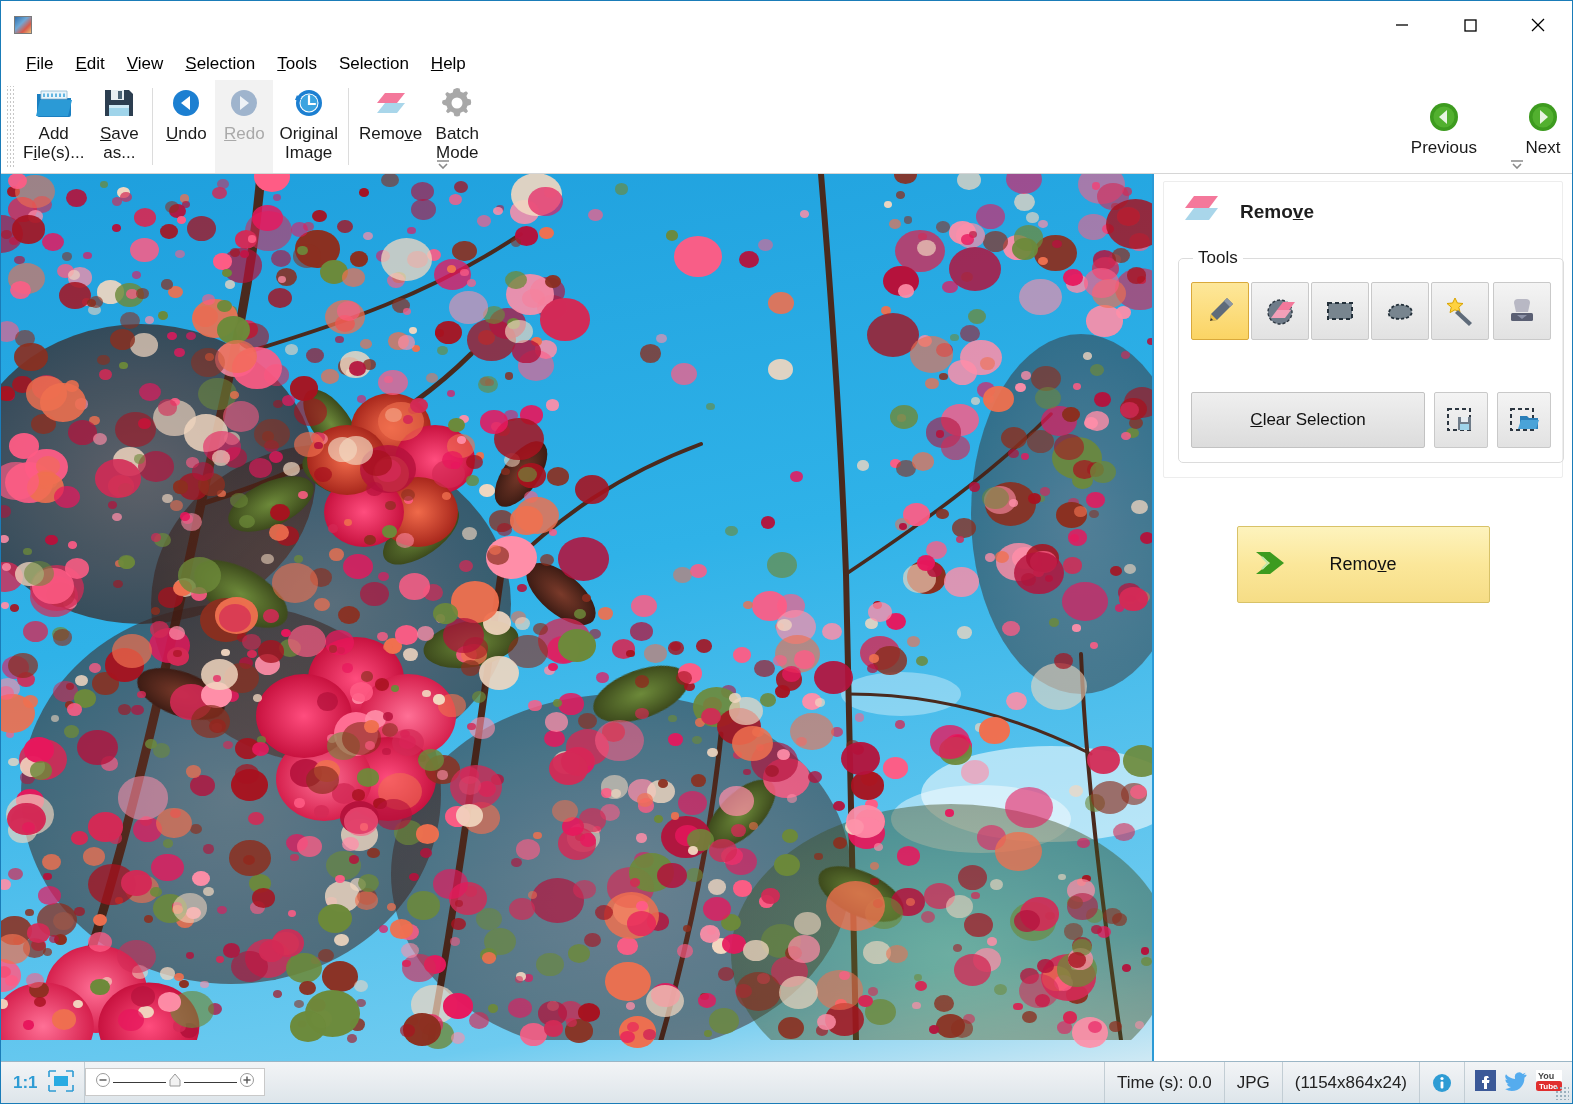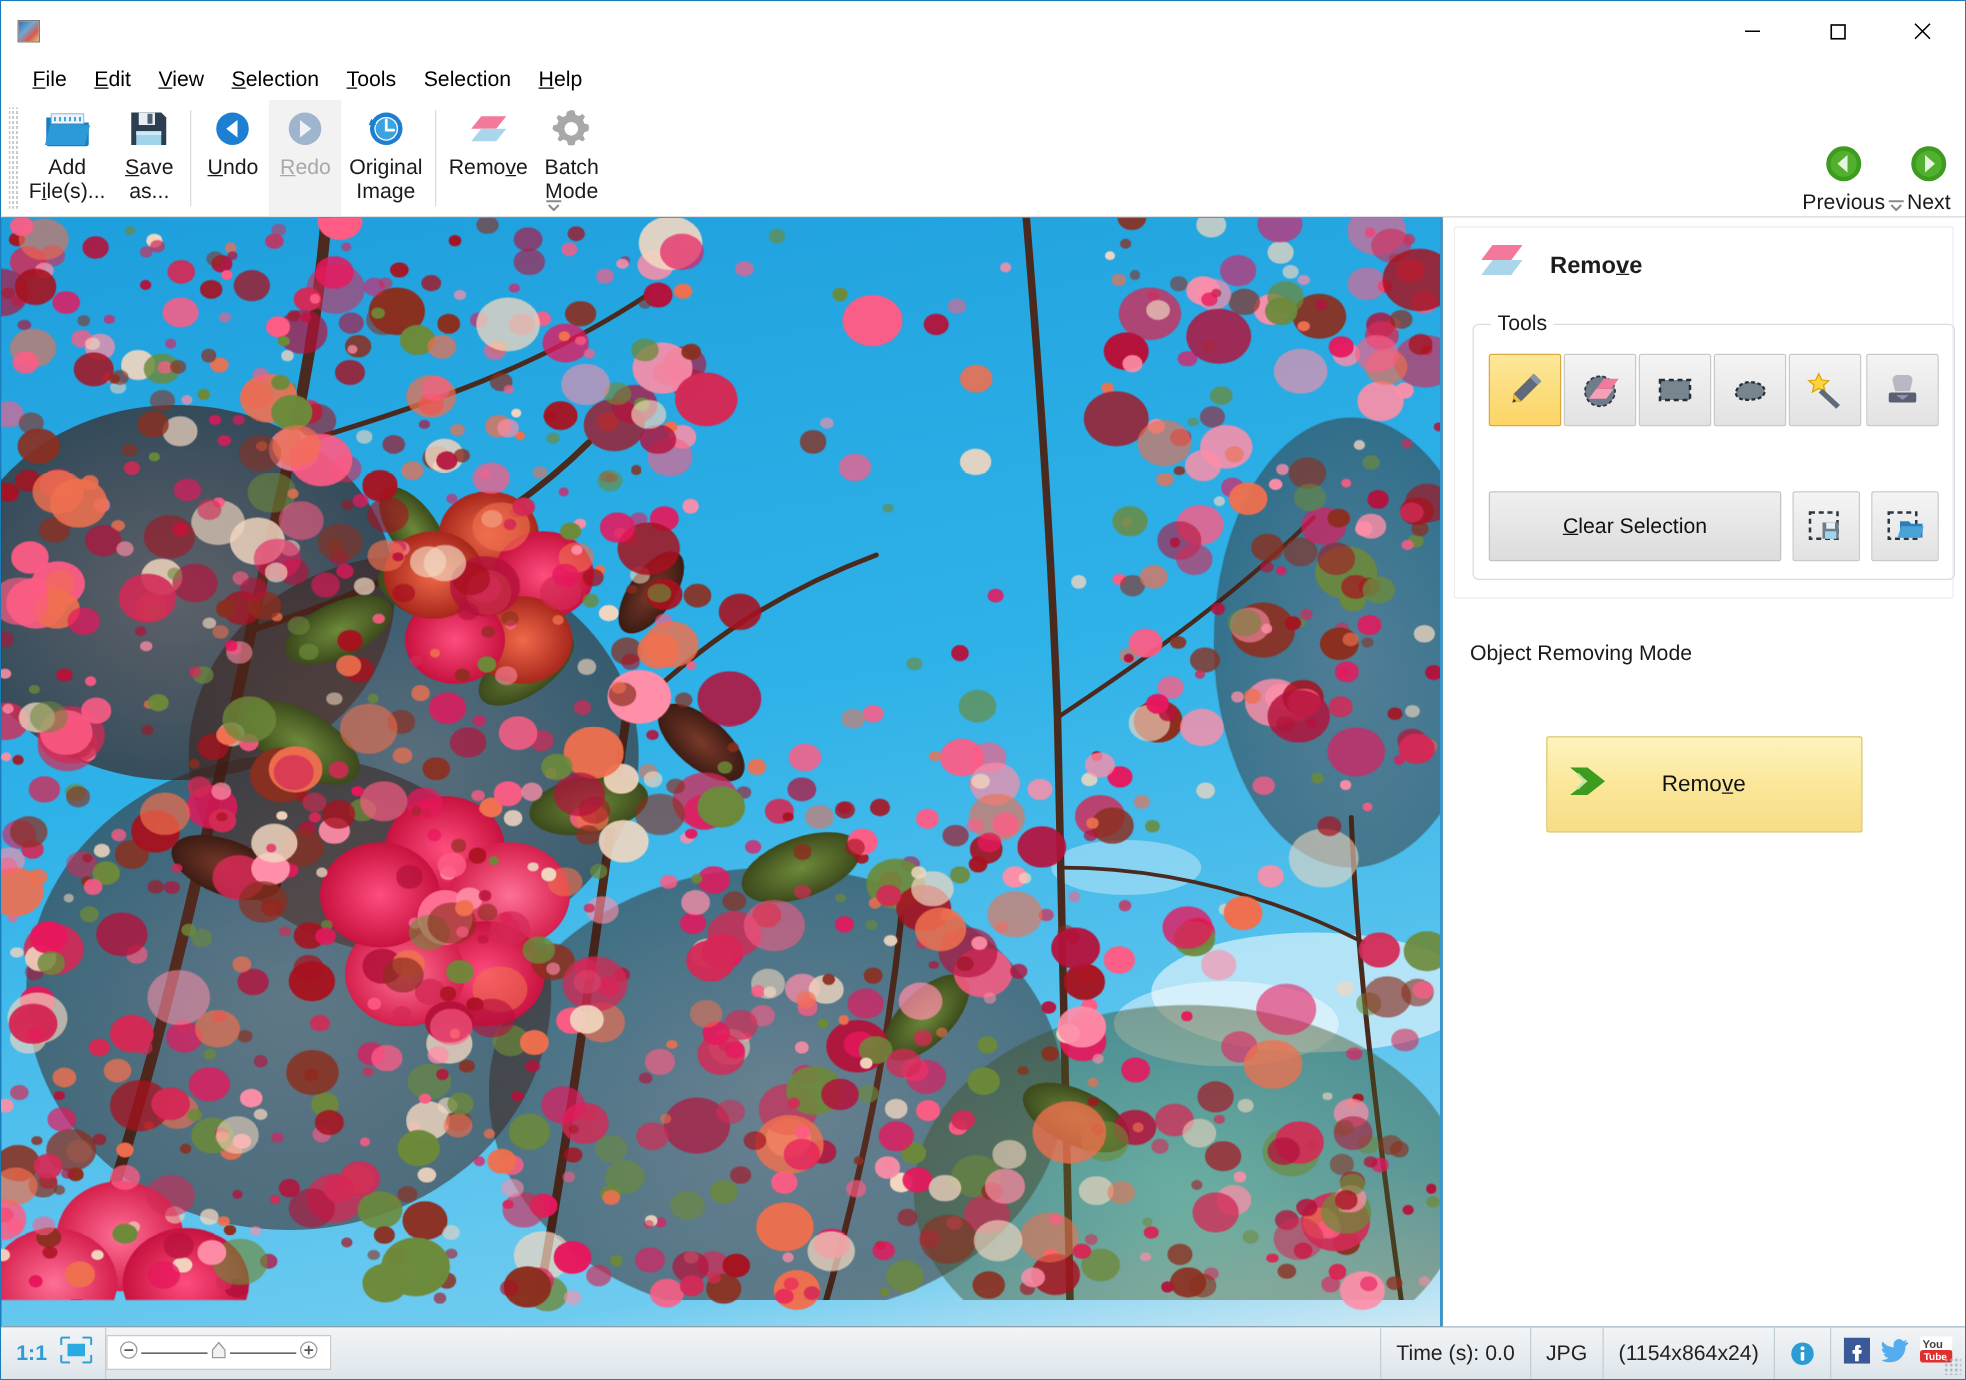--- a/index.html
+++ b/index.html
@@ -67,21 +67,21 @@
     cursor: default;
   }
   .rb-btn.pressedbg { background: #f2f2f2; }
   .rb-ico { height: 38px; display: flex; align-items: center; justify-content: center; }
   .rb-lbl {
     font-size: 17px; color: #1a1a1a; text-align: center; line-height: 19px;
     margin-top: 2px; white-space: pre-line;
   }
   .rb-lbl.dim { color: #a9a9a9; }
   .rb-lbl u { text-decoration: underline; }
-  .ribbon-right { margin-left: auto; display: flex; align-items: flex-end; }
+  .ribbon-right { margin-left: auto; display: flex; align-items: center; gap: 31px; }
   .ribbon-overflow {
     position: absolute; right: 46px; bottom: 2px;
     width: 18px; height: 14px; display: flex; align-items: center; justify-content: center;
   }
   .ribbon-overflow2 {
     position: absolute; left: 433px; bottom: 2px;
     width: 18px; height: 14px; display: flex; align-items: center; justify-content: center;
   }
 
   
@@ -1736,21 +1736,20 @@
               <svg width="30" height="28" viewBox="0 0 30 28">
                 <rect x="2" y="3" width="22" height="21" fill="none" stroke="#2c3640" stroke-width="2" stroke-dasharray="4 3"></rect>
                 <path d="M11 10h7l2 2h9v11H11z" fill="#2b7fb8"></path>
                 <path d="M12 14h18l-3 9H9z" fill="#4aa3d8"></path>
               </svg>
             </div>
           </div>
         </fieldset>
       </div>
 
-      <div class="mode-lbl">Object Removing Mode</div>
 
       <div class="btn-remove">
         <div class="arrow">
           <svg width="40" height="30" viewBox="0 0 40 30">
             <path d="M2 4h14l14 11-14 11H2l14-11z" fill="#3d9b1f"></path>
             <path d="M8 9l6 6-6 6" fill="none" stroke="#bfe6a8" stroke-width="2"></path>
           </svg>
         </div>
         <div class="lbl">Remo<u>v</u>e</div>
       </div>

